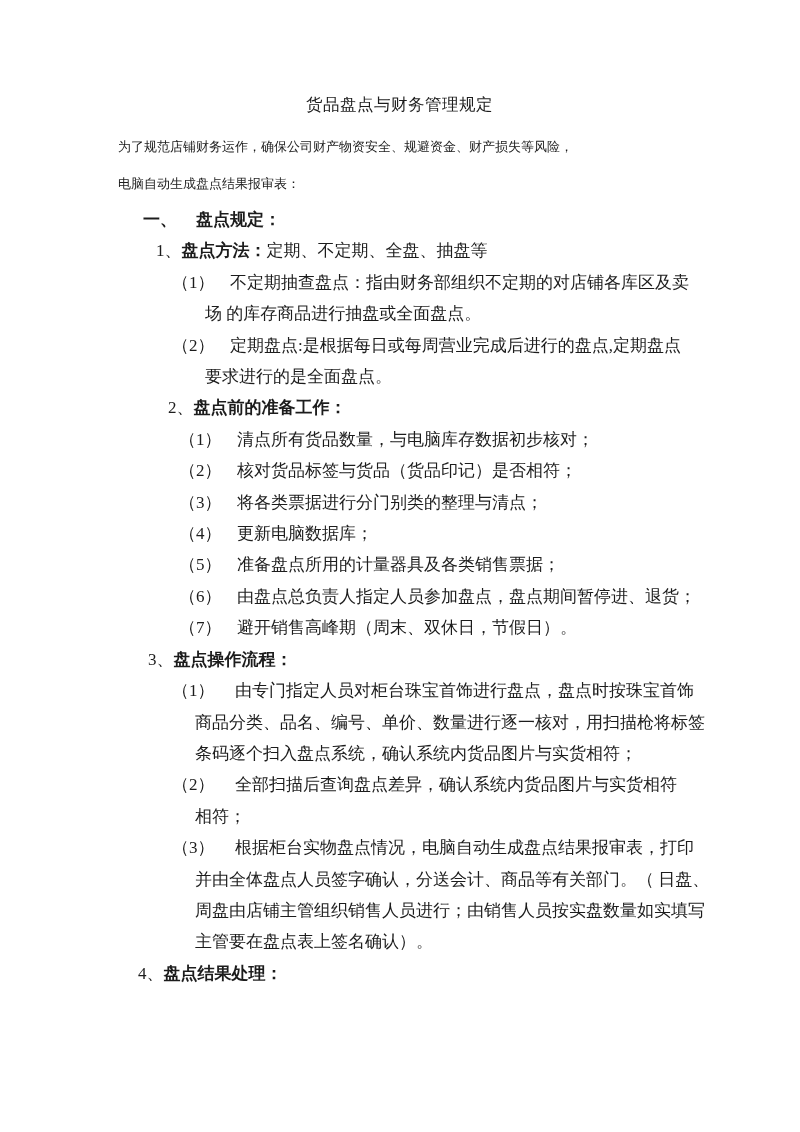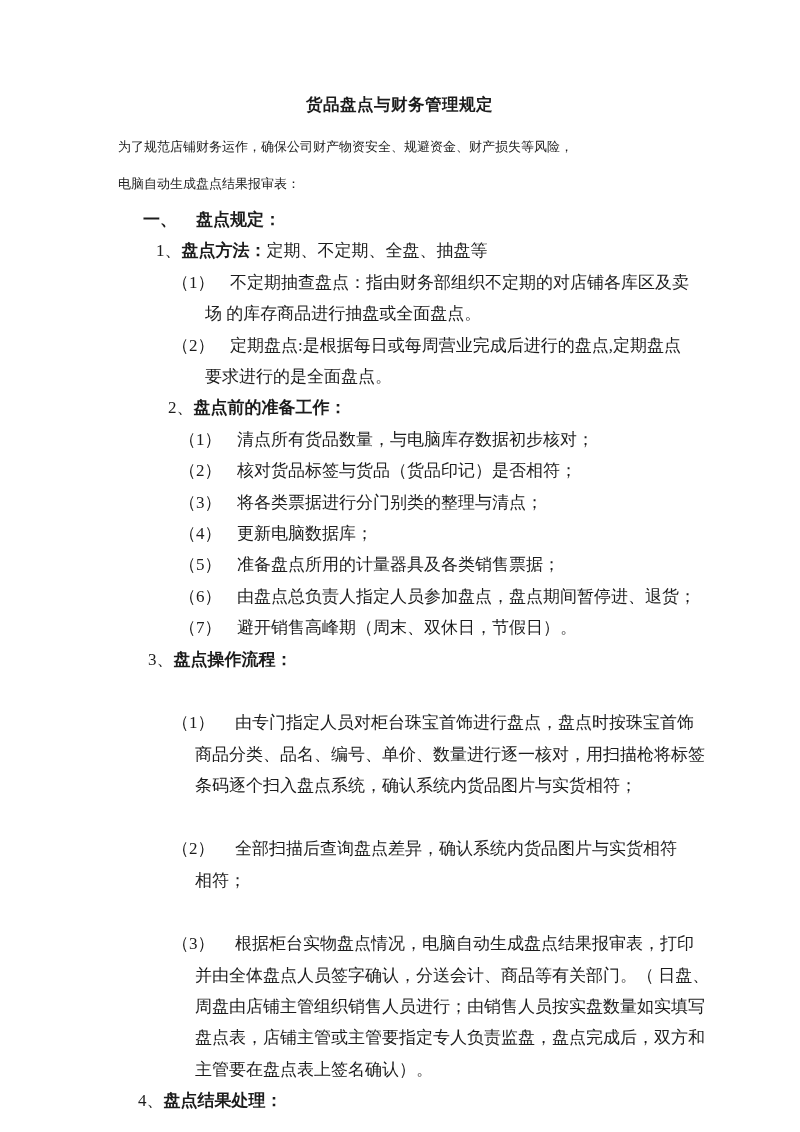--- a/index.html
+++ b/index.html
@@ -14,21 +14,21 @@
     background: #ffffff;
     overflow: hidden;
     font-family: "Liberation Serif", "DejaVu Serif", serif;
     color: #1c1c1c;
     box-sizing: border-box;
     padding: 90px 119px 0 118px;
   }
   .doc-title {
     text-align: center;
     font-size: 16.5px;
-    font-weight: bold;
+    font-weight: normal;
     line-height: 30px;
     margin-bottom: 9px;
     white-space: pre;
     letter-spacing: 0.5px;
   }
   .intro-line {
     font-size: 13px;
     line-height: 36.5px;
     white-space: pre;
   }
@@ -49,21 +49,21 @@
   .sub3-head { padding-left: 30px; }
   .sub4-head { padding-left: 20px; }
   
   .s1-item { padding-left: 54px; }
   .s1-item .marker { width: 58px; }
   .s1-cont { padding-left: 87px; }
   
   .s2-item { padding-left: 61px; }
   .s2-item .marker { width: 58px; }
   
-  .s3-item { padding-left: 54px; margin-top: 32px; }
+  .s3-item { padding-left: 54px; }
   .s3-item .marker { width: 63px; }
   .s3-cont { padding-left: 77px; }
 </style>
 </head>
 <body>
 
 <div class="page">
 
   <div class="doc-title">货品盘点与财务管理规定</div>
 
@@ -94,18 +94,17 @@
   <div class="line sub3-head"><span>3、</span><span class="bold">盘点操作流程：</span></div>
 
   <div class="line s3-item"><span class="marker">（1）</span><span>由专门指定人员对柜台珠宝首饰进行盘点，盘点时按珠宝首饰</span></div>
   <div class="line s3-cont">商品分类、品名、编号、单价、数量进行逐一核对，用扫描枪将标签</div>
   <div class="line s3-cont">条码逐个扫入盘点系统，确认系统内货品图片与实货相符；</div>
   <div class="line s3-item"><span class="marker">（2）</span><span>全部扫描后查询盘点差异，确认系统内货品图片与实货相符</span></div>
   <div class="line s3-cont">相符；</div>
   <div class="line s3-item"><span class="marker">（3）</span><span>根据柜台实物盘点情况，电脑自动生成盘点结果报审表，打印</span></div>
   <div class="line s3-cont">并由全体盘点人员签字确认，分送会计、商品等有关部门。（ 日盘、</div>
   <div class="line s3-cont">周盘由店铺主管组织销售人员进行；由销售人员按实盘数量如实填写</div>
-  <div class="line s3-cont">盘点表，店铺主管或主管要指定专人负责监盘，盘点完成后，双方和</div>
   <div class="line s3-cont">主管要在盘点表上签名确认）。</div>
 
   <div class="line sub4-head"><span>4、</span><span class="bold">盘点结果处理：</span></div>
 
 </div>
 
 </body></html>

